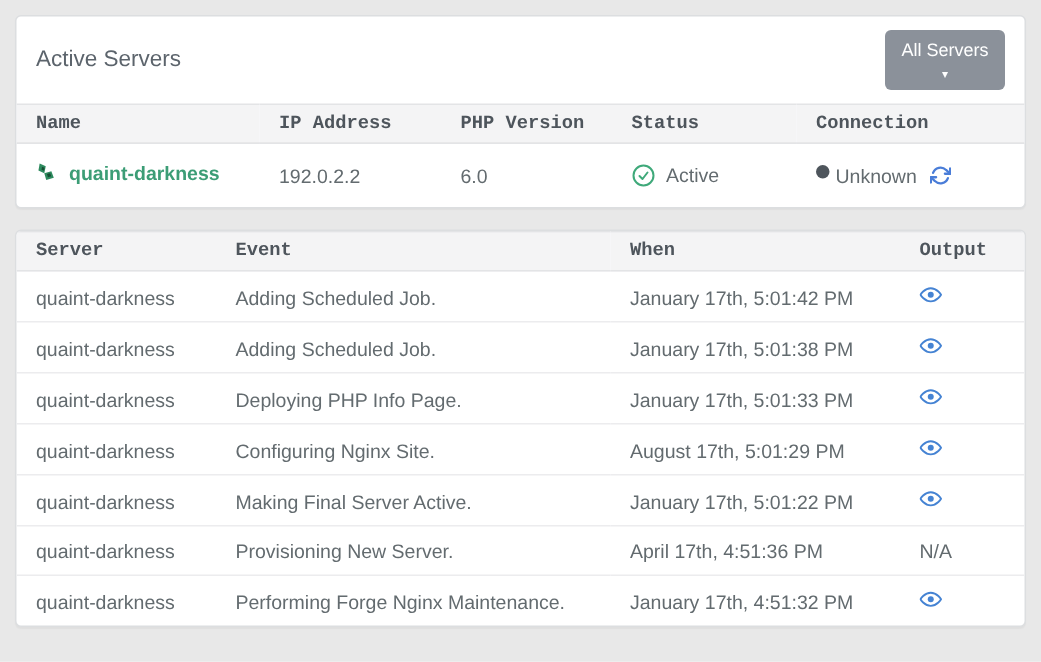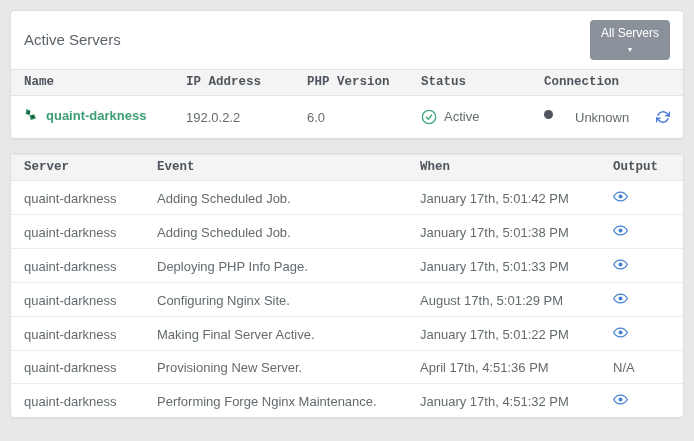--- a/index.html
+++ b/index.html
@@ -77,21 +77,21 @@
   .server-link {
     color: #3c9d76;
     font-weight: 700;
     text-decoration: none;
     display: inline-flex;
     align-items: center;
     gap: 9px;
     cursor: pointer;
   }
   .status-wrap  { gap: 7px; }
-  .conn-wrap    { gap: 22px; }
+  .conn-wrap    { gap: 4px; }
   .dot {
     width: 9px; height: 9px; border-radius: 50%;
     background: #4e555c; flex: 0 0 auto;
   }
   .icon-btn {
     background: none; border: none; padding: 0; margin: 0;
     display: inline-flex; align-items: center; cursor: pointer;
   }
   .refresh-btn { margin-left: 5px; }
   .na-text { color: #636b6f; }

